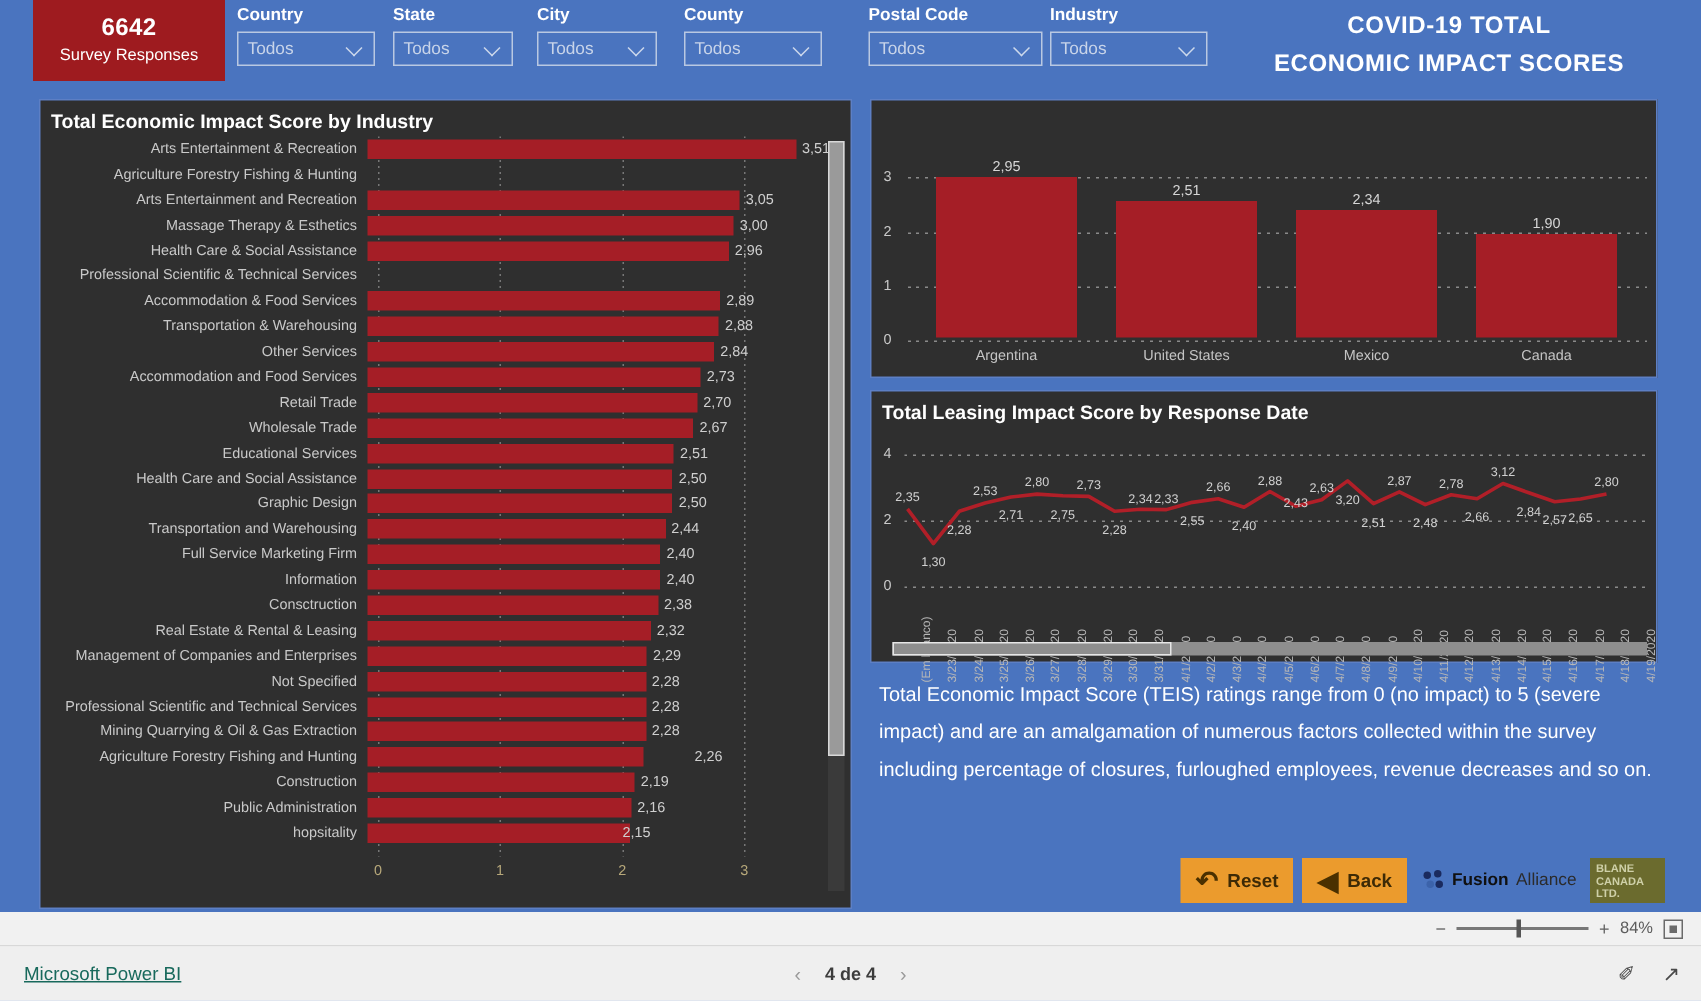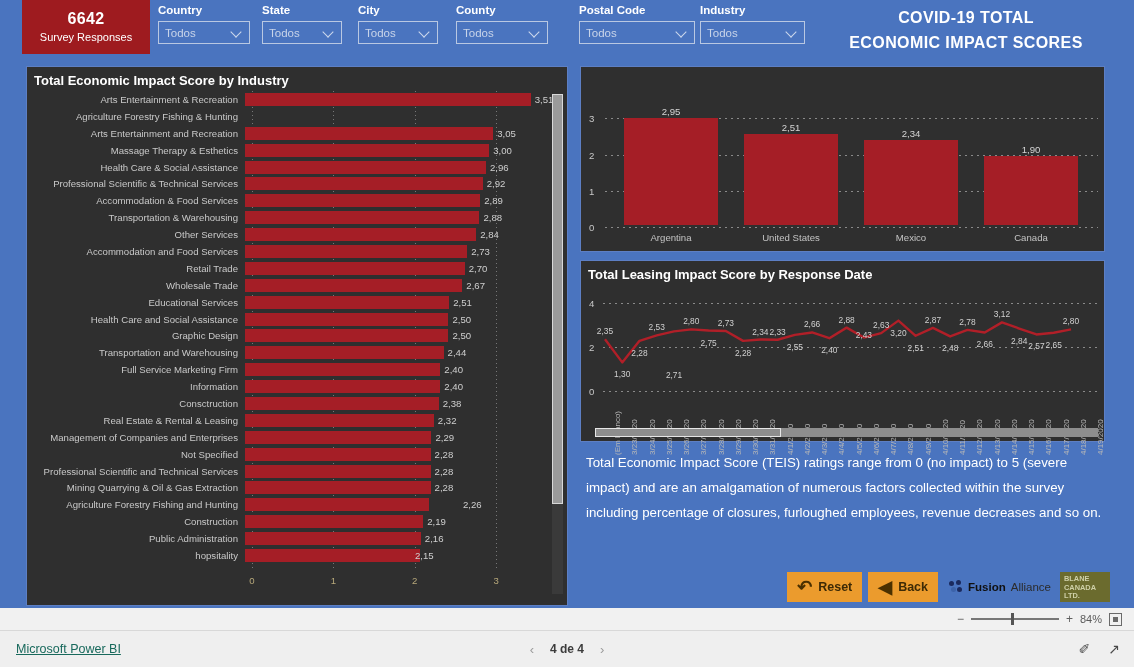--- a/index.html
+++ b/index.html
@@ -249,24 +249,20 @@
         </div>
         <div class="bar-row">
           <div class="bar-cat">Health Care &amp; Social Assistance</div>
           <div class="bar-wrap">
             <div class="bar-fill" style="width: 240.911px;"></div>
             <div class="bar-val" style="left: 244.911px;">2,96</div>
           </div>
         </div>
         <div class="bar-row">
           <div class="bar-cat">Professional Scientific &amp; Technical Services</div>
-          <div class="bar-wrap">
-            <div class="bar-fill" style="width: 237.656px;"></div>
-            <div class="bar-val" style="left: 241.656px;">2,92</div>
-          </div>
         </div>
         <div class="bar-row">
           <div class="bar-cat">Accommodation &amp; Food Services</div>
           <div class="bar-wrap">
             <div class="bar-fill" style="width: 235.214px;"></div>
             <div class="bar-val" style="left: 239.214px;">2,89</div>
           </div>
         </div>
         <div class="bar-row">
           <div class="bar-cat">Transportation &amp; Warehousing</div>
@@ -461,21 +457,21 @@
         <span class="ln-ylabel" style="top: 60px;">2</span>
         <div class="ln-gline" style="top: 16px;"></div>
         <span class="ln-ylabel" style="top: 16px;">4</span>
         <svg width="488" height="118" style="position: absolute; left: 0px; top: 0px;">
           <polyline points="16,52.3 33.25925925925926,75.4 50.51851851851852,53.84 67.77777777777777,48.34 85.03703703703704,44.38 102.2962962962963,42.400000000000006 119.55555555555556,43.5 136.8148148148148,43.94 154.07407407407408,53.84 171.33333333333334,52.52 188.5925925925926,52.739999999999995 205.85185185185185,47.900000000000006 223.11111111111111,45.48 240.37037037037038,51.2 257.6296296296296,40.64 274.8888888888889,50.54 292.14814814814815,46.14 309.4074074074074,33.599999999999994 326.6666666666667,48.78 343.9259259259259,40.86 361.1851851851852,49.44 378.44444444444446,42.84 395.7037037037037,45.48 412.962962962963,35.36 430.22222222222223,41.52 447.48148148148147,47.46 464.74074074074076,45.7 482,42.400000000000006" fill="none" stroke="#b11f28" stroke-width="2.4" stroke-linejoin="round"></polyline>
         </svg>
         <span class="ln-dlabel" style="left: 16px; top: 39.3px;">2,35</span>
         <span class="ln-dlabel" style="left: 33.2593px; top: 82.4px;">1,30</span>
         <span class="ln-dlabel" style="left: 50.5185px; top: 60.84px;">2,28</span>
         <span class="ln-dlabel" style="left: 67.7778px; top: 35.34px;">2,53</span>
-        <span class="ln-dlabel" style="left: 85.037px; top: 51.38px; margin-top: 32px;">2,71</span>
+        <span class="ln-dlabel" style="left: 85.037px; top: 51.38px;">2,71</span>
         <span class="ln-dlabel" style="left: 102.296px; top: 29.4px;">2,80</span>
         <span class="ln-dlabel" style="left: 119.556px; top: 50.5px;">2,75</span>
         <span class="ln-dlabel" style="left: 136.815px; top: 30.94px;">2,73</span>
         <span class="ln-dlabel" style="left: 154.074px; top: 60.84px;">2,28</span>
         <span class="ln-dlabel" style="left: 171.333px; top: 39.52px;">2,34</span>
         <span class="ln-dlabel" style="left: 188.593px; top: 39.74px;">2,33</span>
         <span class="ln-dlabel" style="left: 205.852px; top: 54.9px;">2,55</span>
         <span class="ln-dlabel" style="left: 223.111px; top: 32.48px;">2,66</span>
         <span class="ln-dlabel" style="left: 240.37px; top: 58.2px;">2,40</span>
         <span class="ln-dlabel" style="left: 257.63px; top: 27.64px;">2,88</span>

